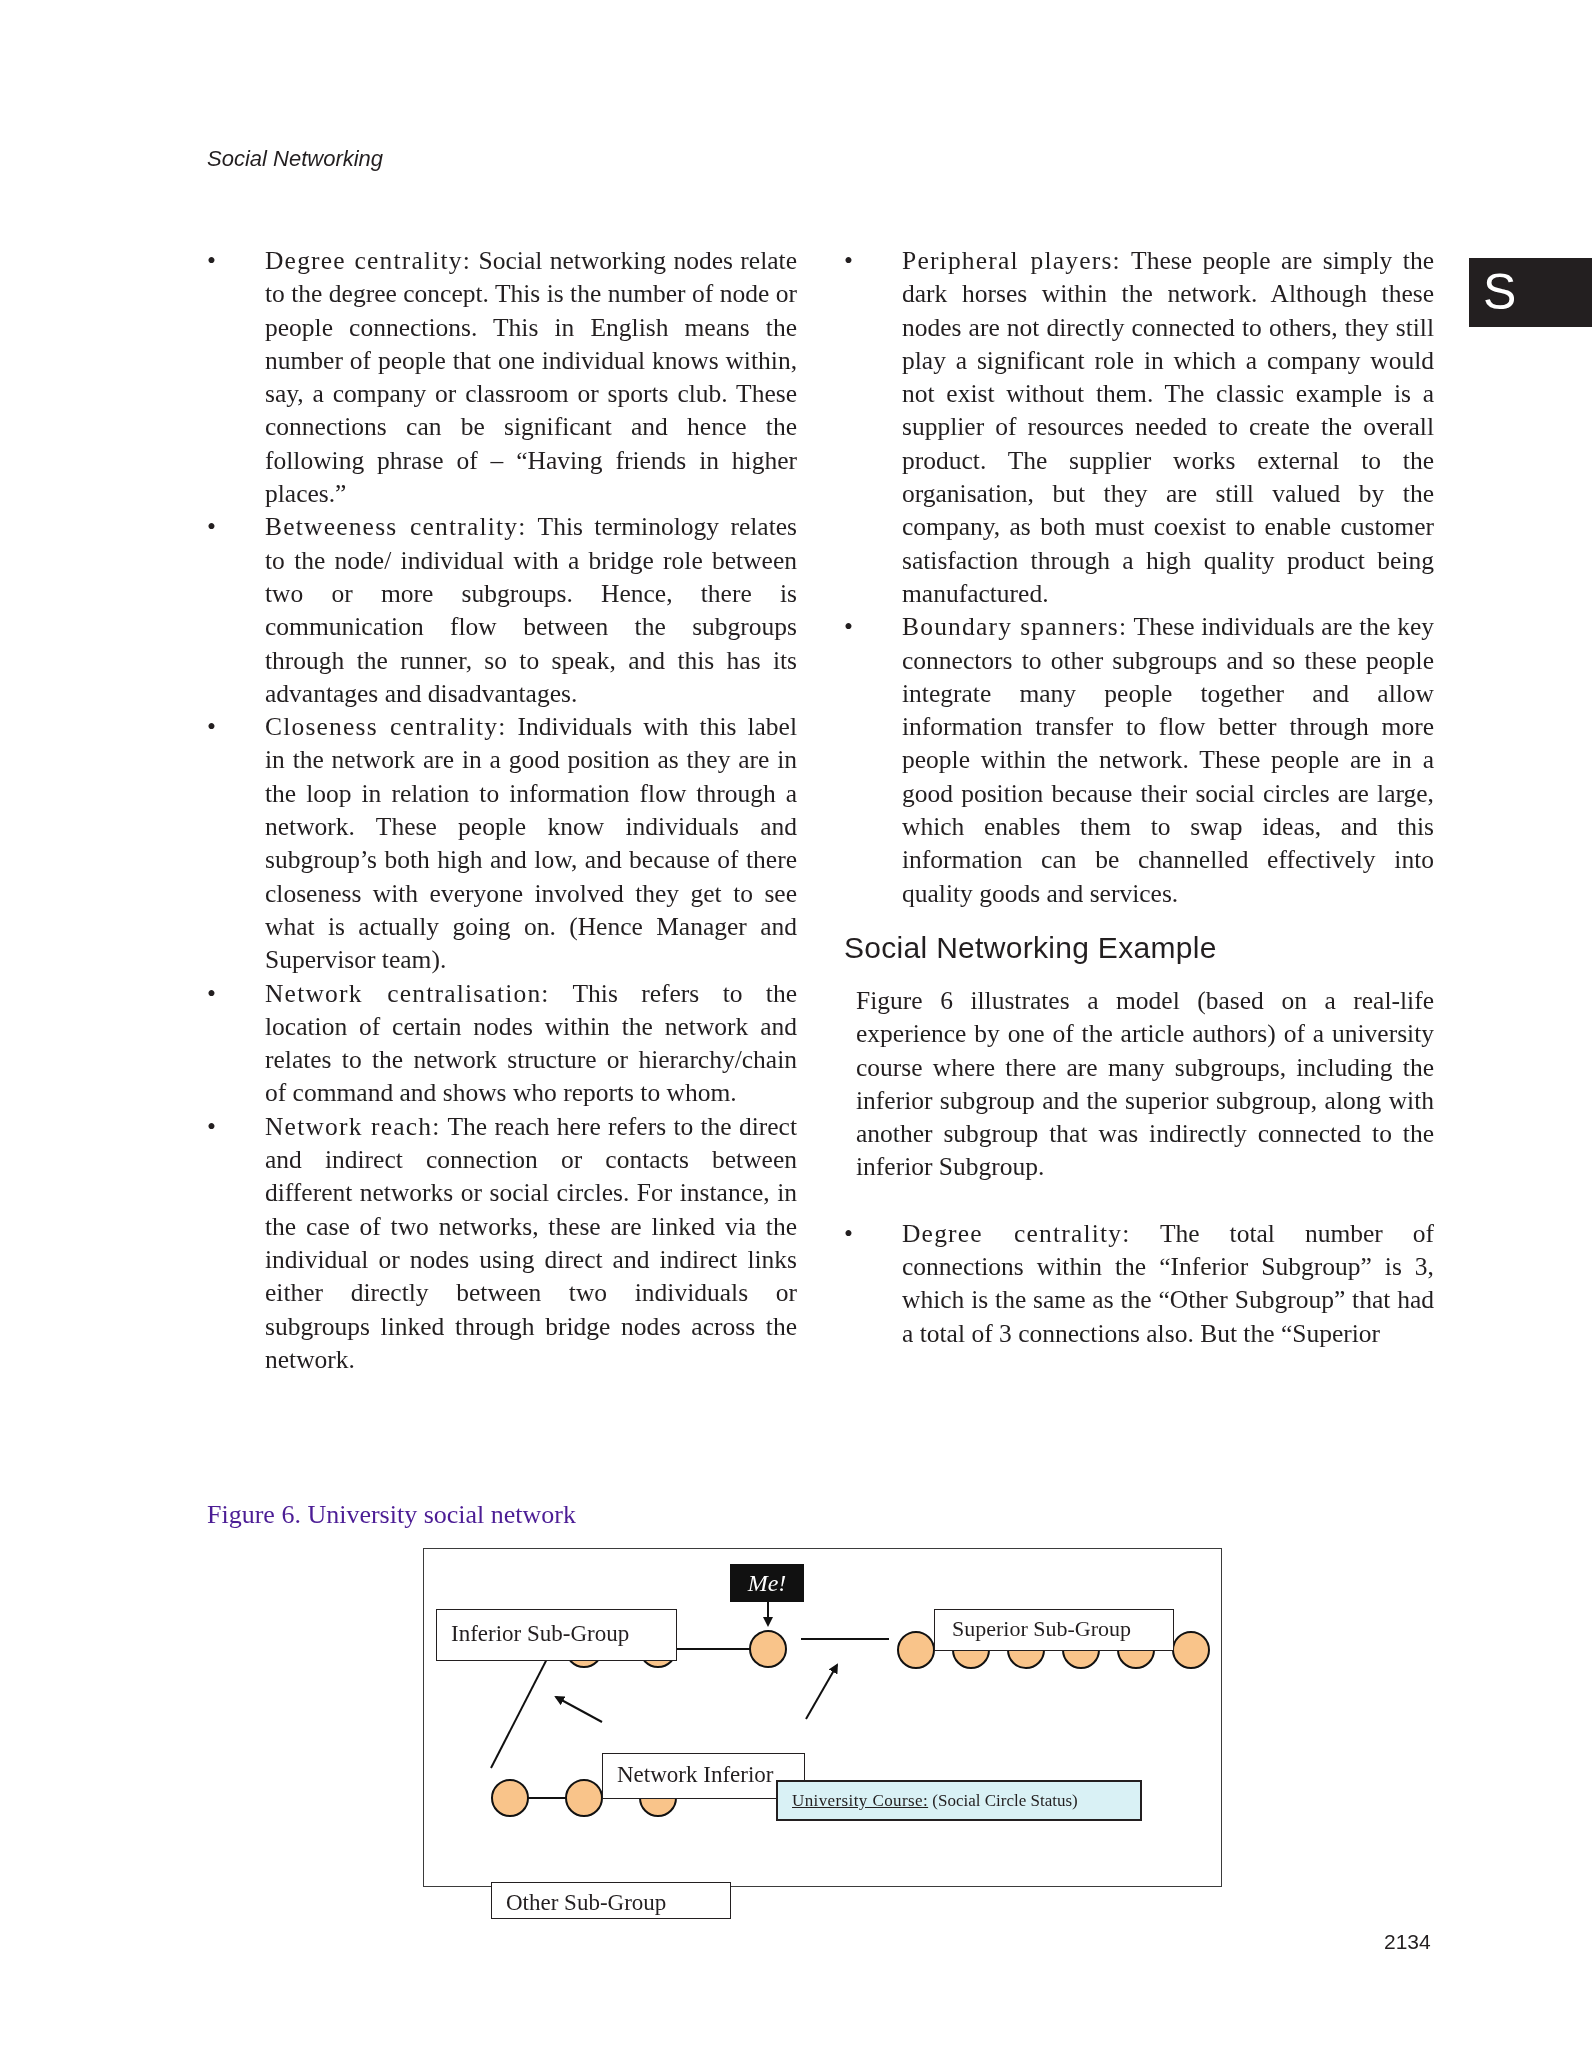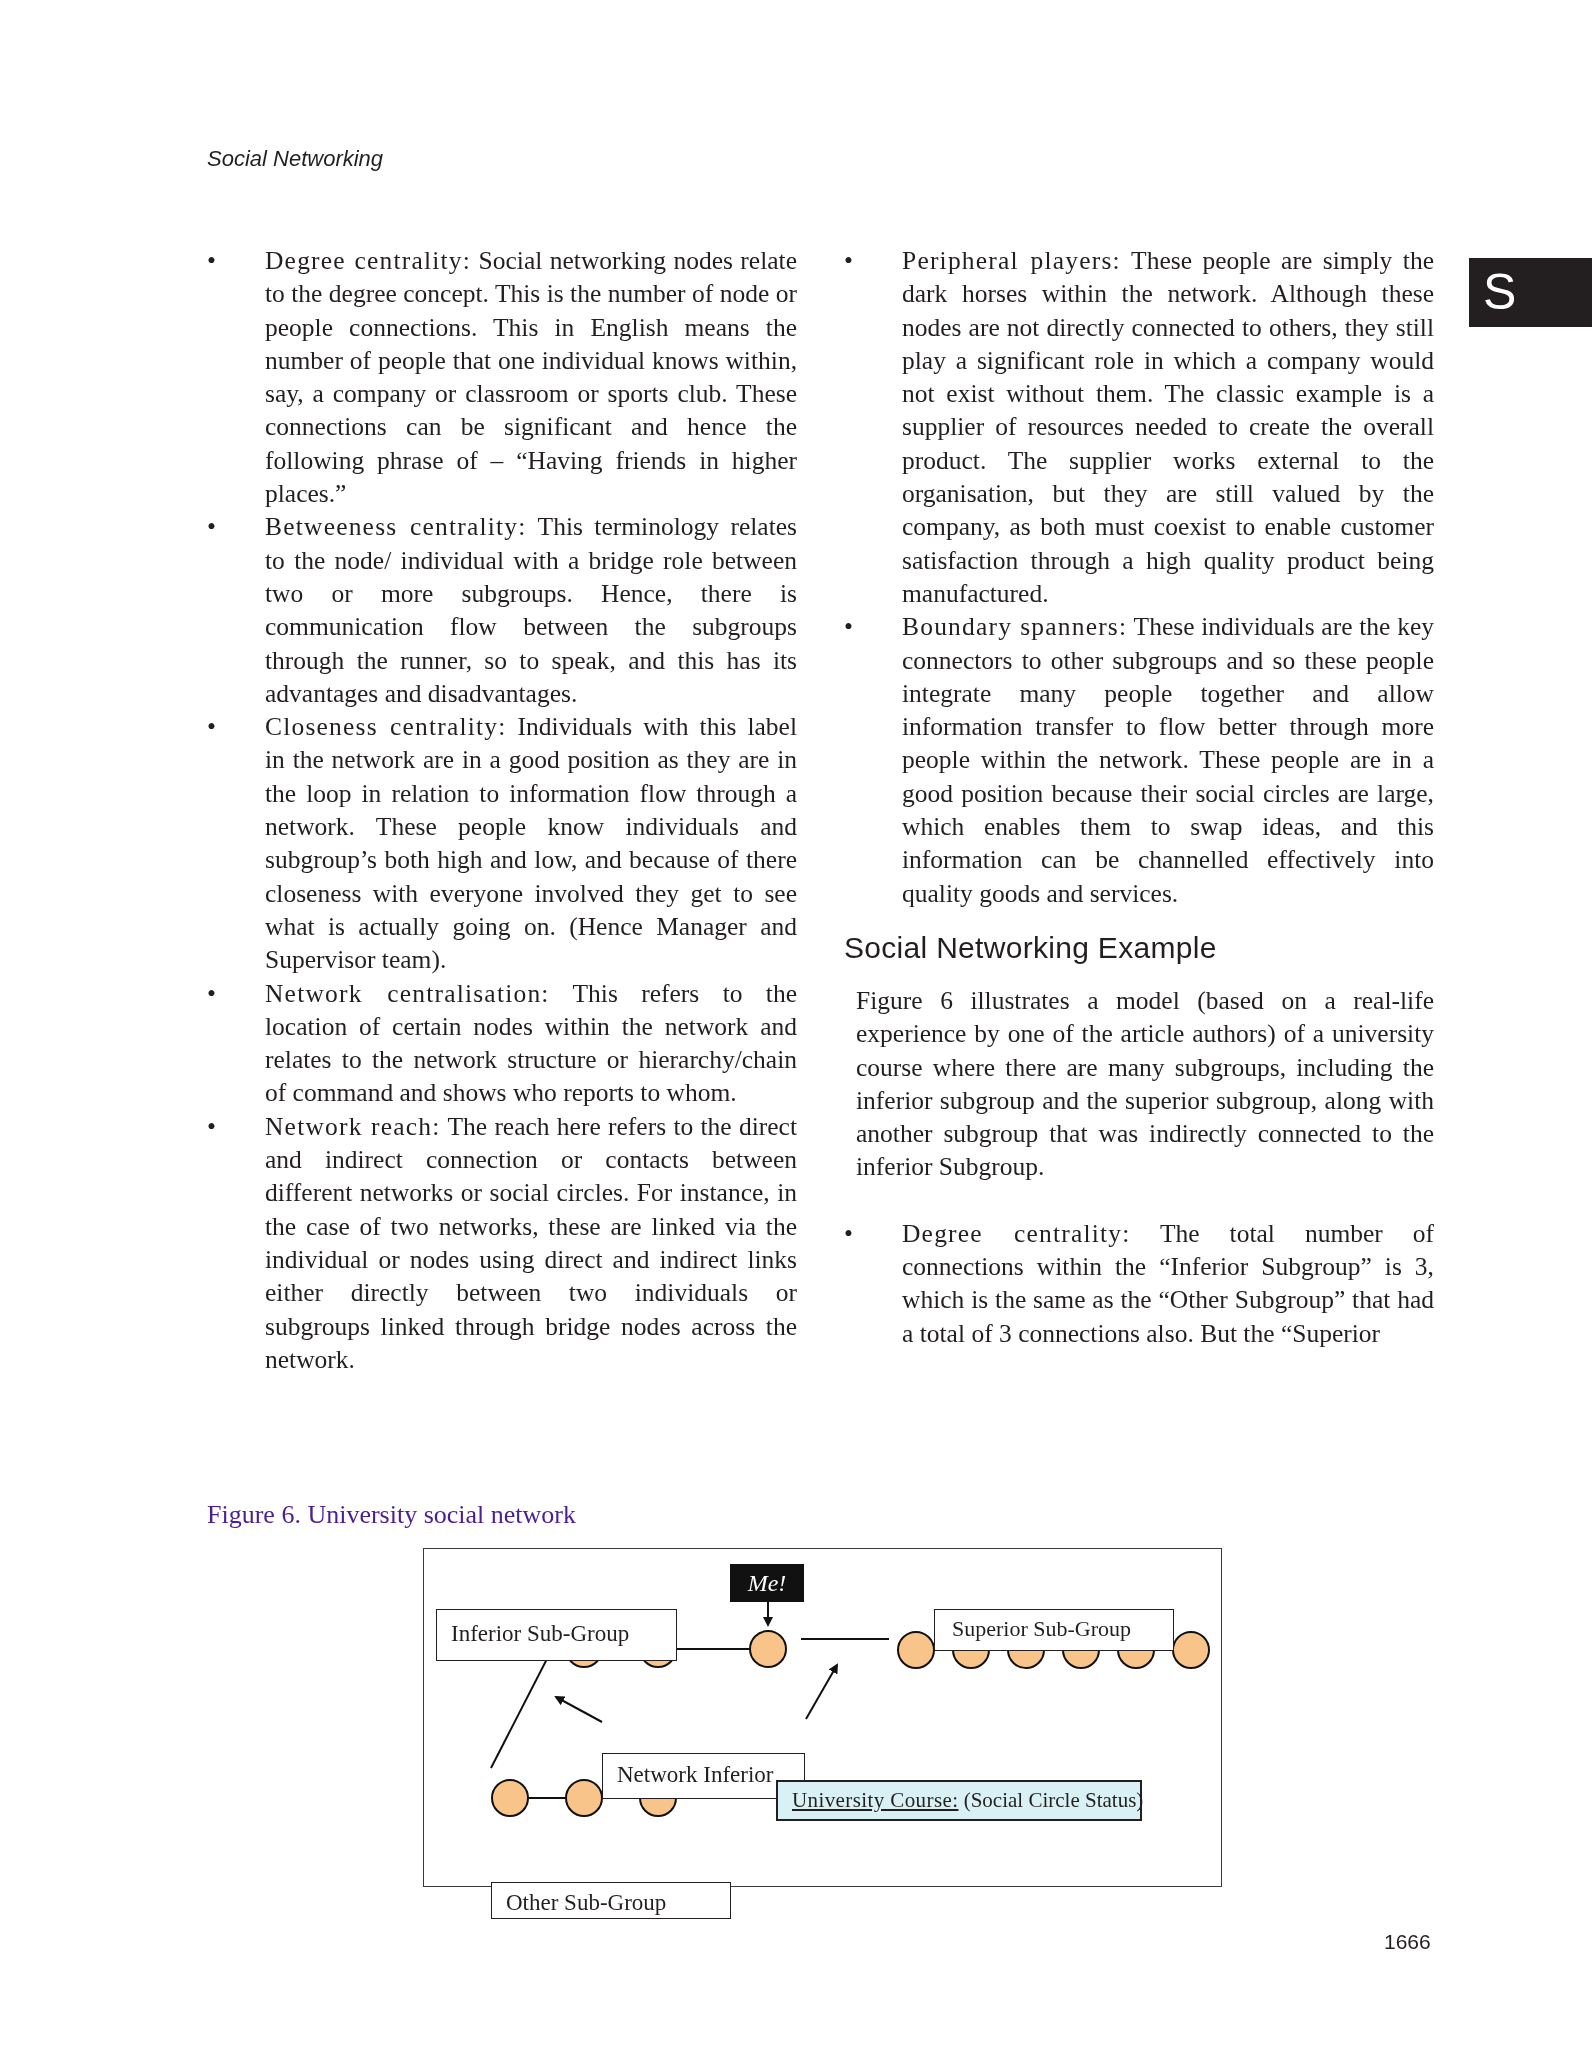--- a/index.html
+++ b/index.html
@@ -14,21 +14,21 @@
   ul.blist li { position:relative; padding-left:58px; text-align:justify; }
   ul.blist li .bullet { position:absolute; left:0; top:0; width:20px; }
   .term { letter-spacing:1.2px; }
   .heading { font-family:"Liberation Sans", sans-serif; font-size:30px; line-height:36px; margin:20px 0 18px 0; letter-spacing:0.3px; }
   .para { text-align:justify; margin:0 0 33px 12px; }
   .caption { position:absolute; left:207px; top:1500px; font-family:"Liberation Serif", serif; font-size:26px; color:#4c1d95; }
   .page-number { position:absolute; left:1384px; top:1930px; font-family:"Liberation Sans", sans-serif; font-size:21px; color:#231f20; }
   .figure { position:absolute; left:423px; top:1548px; width:799px; height:339px; border:1.5px solid #3b3b3b; box-sizing:border-box; background:#fff; }
   .lbl { position:absolute; border:1.5px solid #231f20; background:#fff; font-family:"Liberation Serif", serif; color:#231f20; box-sizing:border-box; white-space:nowrap;margin-top:48px; }
   .me { position:absolute; background:#111; color:#fff; font-family:"Liberation Serif", serif; font-size:24px; text-align:center; box-sizing:border-box;font-style:italic; }
-  .legend { position:absolute; background:#d9f1f5; border:2px solid #231f20; box-sizing:border-box; font-family:"Liberation Serif", serif; font-size:21px; white-space:nowrap; }
+  .legend { position:absolute; background:#d9f1f5; border:2px solid #231f20; box-sizing:border-box; font-family:"Liberation Serif", serif; font-size:17px; white-space:nowrap; }
   .legend u { text-decoration:underline; letter-spacing:0.4px; }
   svg.net { position:absolute; left:0; top:0; }
 </style>
 </head>
 <body>
 
 <div class="running-head">Social Networking</div>
 <div class="tab">
     <span>S</span>
   </div>
@@ -105,13 +105,13 @@
   <div class="lbl" style="left:12px;top:12px;width:241px;height:52px;font-size:23px;line-height:48px;padding-left:14px;">Inferior Sub-Group</div>
   <div class="me" style="left:306px;top:15px;width:74px;height:38px;line-height:38px;">Me!</div>
   <div class="lbl" style="left:510px;top:12px;width:240px;height:42px;font-size:22px;line-height:38px;padding-left:17px;">Superior Sub-Group</div>
   <div class="lbl" style="left:178px;top:156px;width:203px;height:46px;font-size:23px;line-height:42px;padding-left:14px;">Network Inferior</div>
   <div class="legend" style="left:352px;top:231px;width:366px;height:41px;line-height:37px;padding-left:14px;">
     <u>University Course:</u><span> (Social Circle Status)</span>
   </div>
   <div class="lbl" style="left:67px;top:285px;width:240px;height:37px;font-size:23px;line-height:40px;padding-left:14px;overflow:hidden;">Other Sub-Group</div>
 </div>
 
-<div class="page-number">1666</div>
+<div class="page-number">2134</div>
 
 </body></html>

